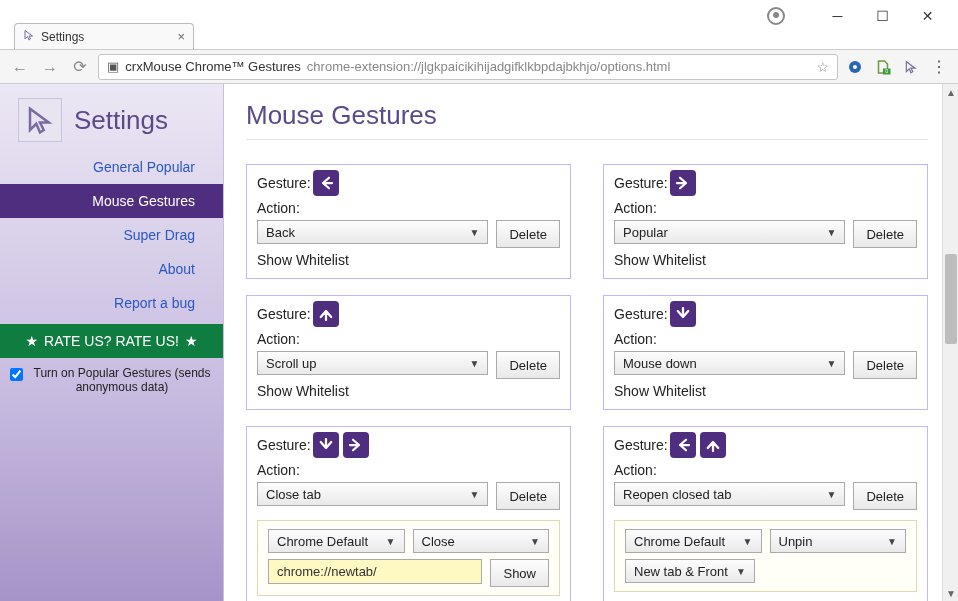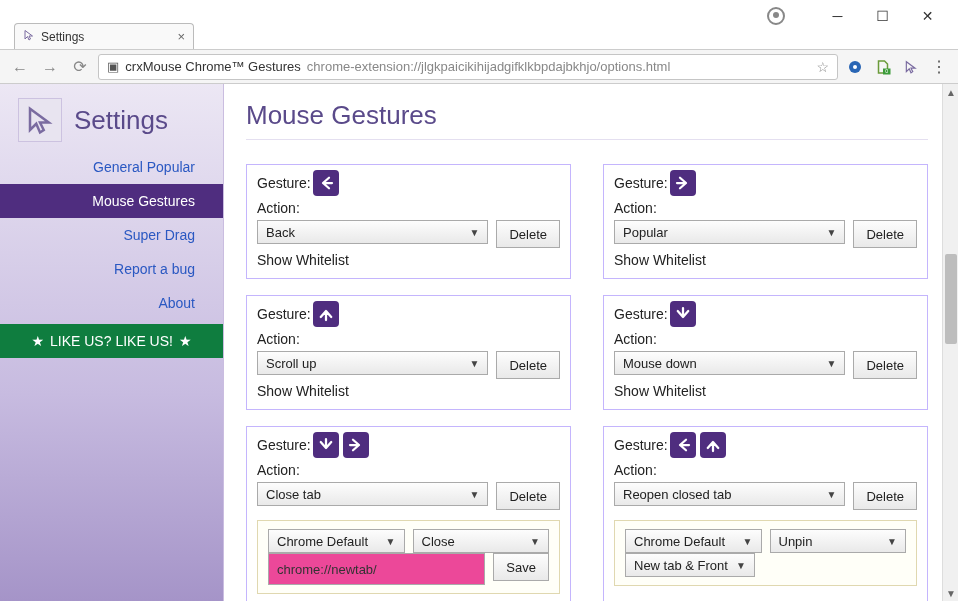--- a/index.html
+++ b/index.html
@@ -56,24 +56,24 @@
 .row { display: flex; align-items: center; gap: 2px; margin-bottom: 4px; }
 .row label { font-size: 14px; }
 .icon-box { width: 26px; height: 26px; background: #4f2d7f; border-radius: 4px; display: inline-flex; align-items: center; justify-content: center; color: #fff; margin-right: 2px; }
 .icon-box svg { width: 18px; height: 18px; stroke: #fff; stroke-width: 3; fill: none; stroke-linecap: round; stroke-linejoin: round; }
 .action-row { display: flex; gap: 8px; margin: 4px 0; }
 .select { flex: 1; height: 24px; border: 1px solid #aaa; background: linear-gradient(#fdfdfd, #e9e9e9); display: flex; align-items: center; padding: 0 8px; font-size: 13px; color: #222; position: relative; }
 .select .caret { margin-left: auto; font-size: 10px; color: #444; }
 .btn { height: 28px; border: 1px solid #aaa; background: linear-gradient(#fdfdfd, #e9e9e9); padding: 0 12px; font-size: 13px; display: flex; align-items: center; color: #222; }
 .wl { font-size: 14px; margin-top: 4px; }
 .sub-card { border: 1px solid #e0d8b0; background: #fffff8; padding: 8px 10px; margin-top: 10px; }
-.sub-row { display: flex; gap: 8px; }
+.sub-row { display: flex; gap: 8px; margin-bottom: 6px; }
 .sub-row .select { flex: 1; }
 .input-row { display: flex; gap: 8px; }
-.txtin { flex: 1; height: 32px; border: 1px solid #aaa; background: #ec4899; padding: 0 8px; font-size: 13px; display: flex; align-items: center; color: #333; }
+.txtin { flex: 1; height: 25px; border: 1px solid #aaa; background: #fef9c3; padding: 0 8px; font-size: 13px; display: flex; align-items: center; color: #333; }
 .sel-narrow { width: 100px; flex: none; }
 
 
 .cursor-arrow { stroke: #7a6ba0; fill: none; stroke-width: 2; }
 </style>
 </head>
 <body>
 
 <div class="titlebar">
   <div class="user-circle"></div>
@@ -140,30 +140,34 @@
       <div class="sb-item">
           <span>General Popular</span>
         </div>
       <div class="sb-item active">
           <span>Mouse Gestures</span>
         </div>
       <div class="sb-item">
           <span>Super Drag</span>
         </div>
       <div class="sb-item">
+          <span>About</span>
+        </div>
+      <div class="sb-item">
           <span>Report a bug</span>
-        </div>
-      <div class="sb-item">
-          <span>About</span>
         </div>
     </div>
     <div class="sb-rate">
       <span class="star">★</span>
-      <span>LIKE US? LIKE US!</span>
+      <span>RATE US? RATE US!</span>
       <span class="star">★</span>
+    </div>
+    <div class="sb-popular">
+      <input type="checkbox" checked="" style="">
+      <span style="text-align:center;flex:1">Turn on Popular Gestures (sends anonymous data)</span>
     </div>
   </div>
 
   <div class="main">
     <h1>Mouse Gestures</h1>
 
     <div class="grid">
 
       <div class="card">
         <div class="row">
@@ -286,21 +290,21 @@
             <div class="select sel-narrow">
                 <span>Close</span>
                 <span class="caret">▼</span>
               </div>
           </div>
           <div class="input-row">
             <div class="txtin">
                 <span>chrome://newtab/</span>
               </div>
             <div class="btn">
-                <span>Save</span>
+                <span>Show</span>
               </div>
           </div>
         </div>
       </div>
 
       <div class="card">
         <div class="row">
           <label>Gesture:</label>
           <span class="icon-box">
               <svg viewBox="0 0 24 24">

